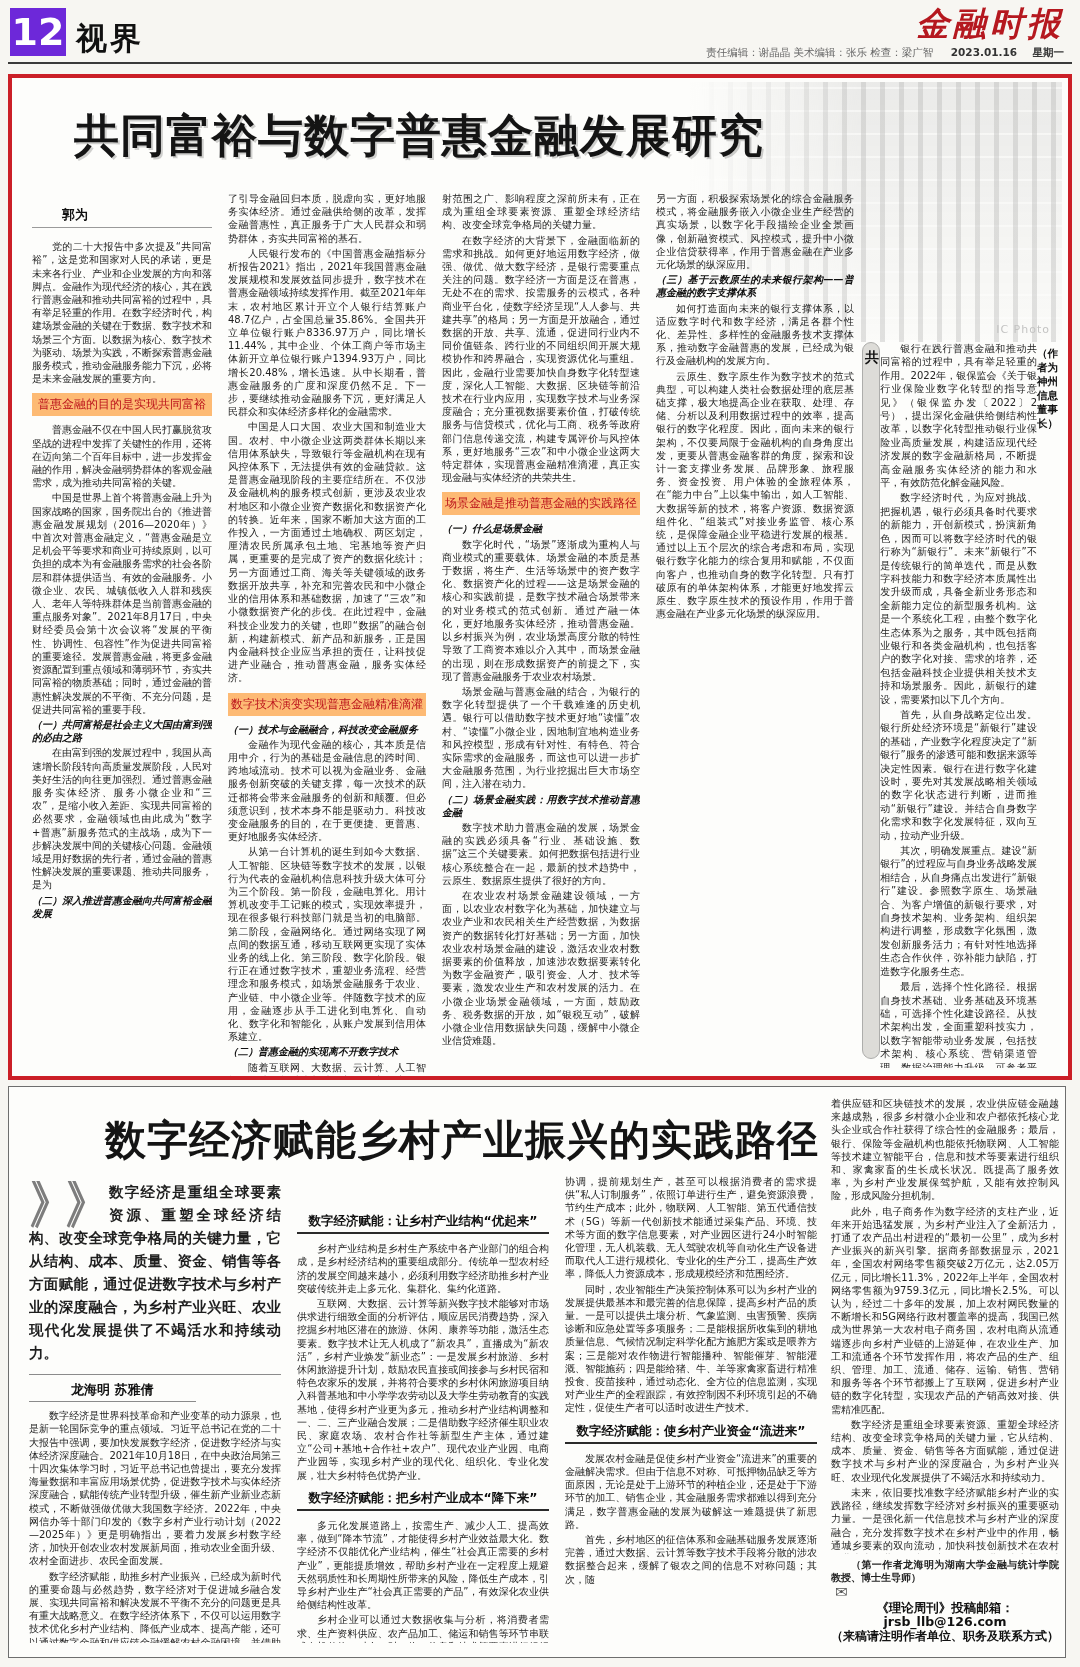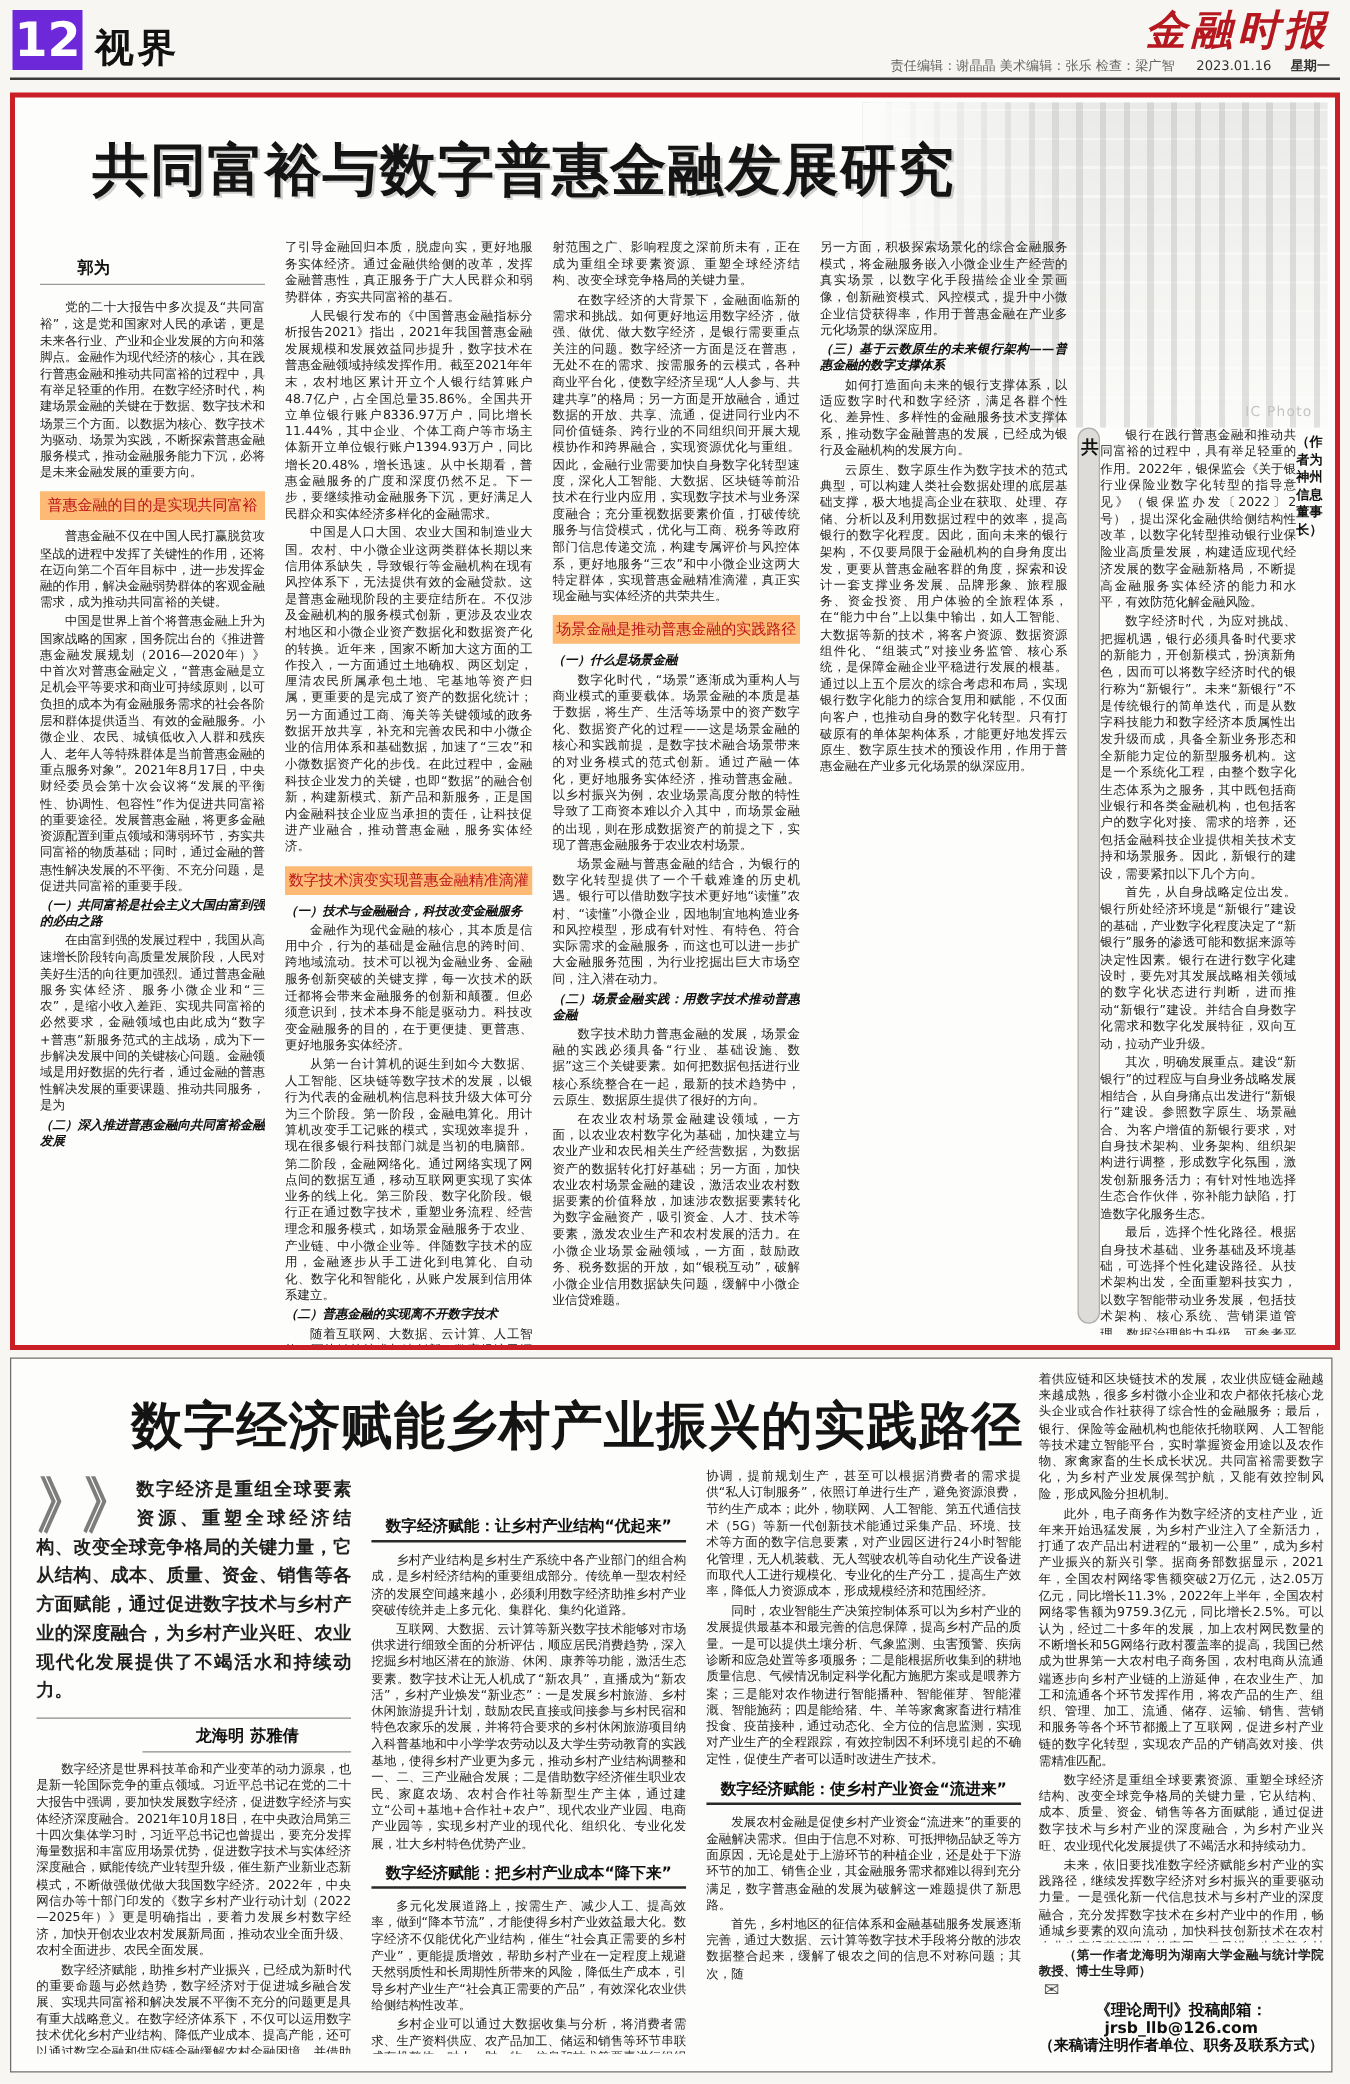--- a/index.html
+++ b/index.html
@@ -10,21 +10,21 @@
     color:#1c1c1c;
   }
   
   .page-num{position:absolute;left:10px;top:8px;width:56px;height:48px;background:#6d28d9;
     color:#fff;font-weight:bold;font-size:38px;text-align:center;line-height:48px;}
   .section-name{position:absolute;left:76px;top:18px;font-size:31px;font-weight:bold;letter-spacing:3px;color:#111;}
   .header-rule{position:absolute;left:8px;top:62px;width:1064px;height:0;border-top:2px solid #3a3a3a;}
   .masthead{position:absolute;right:16px;top:2px;font-family:"DejaVu Serif","Liberation Serif",serif;
     font-weight:bold;font-style:italic;font-size:33px;color:#b5181f;letter-spacing:4px;}
   .editors{position:absolute;right:16px;top:46px;font-size:10.5px;color:#666;}
-  .editors .date{color:#333;font-weight:normal;margin-left:14px;}
+  .editors .date{color:#333;font-weight:bold;margin-left:14px;}
   .editors .weekday{color:#333;font-weight:bold;margin-left:12px;}
 
   
   .red-box{position:absolute;left:8px;top:74px;width:1056px;height:998px;border:4px solid #cb1f27;background:#fdfdfb;}
   .chart-bg{position:absolute;right:6px;top:4px;width:372px;height:260px;opacity:.5;
     background:
       linear-gradient(90deg,#fdfdfb 0%,rgba(253,253,251,.15) 45%),
       repeating-linear-gradient(90deg,rgba(70,70,70,.35) 0 5px,rgba(0,0,0,0) 5px 19px),
       repeating-linear-gradient(0deg,rgba(255,255,255,.55) 0 2px,rgba(0,0,0,0) 2px 23px),
       linear-gradient(180deg,rgba(110,110,110,.30),rgba(200,200,200,.10));}
@@ -53,21 +53,21 @@
 
   
   .bottom-box{position:absolute;left:8px;top:1086px;width:1056px;height:570px;border:1px solid #6e6e6e;background:#fdfdfb;}
   .b-headline{position:absolute;left:96px;top:26px;margin:0;
     font-family:"DejaVu Serif","Liberation Serif",serif;font-weight:900;font-size:41px;letter-spacing:1px;color:#141414;}
   .bcol{position:absolute;overflow:hidden;text-align:justify;font-size:10px;line-height:13.2px;color:#232323;}
   .bcol p{margin:0 0 2px 0;}
   .lede-mark{float:left;font-size:44px;font-weight:bold;color:#7d7d7d;line-height:40px;margin:2px 8px 0 0;
     letter-spacing:-8px;transform:scaleY(1.25);}
   .lede-text{font-size:14.5px;line-height:23px;font-weight:600;color:#1f1f1f;text-align:justify;}
-  .b-authors{border-top:1px solid #8b8b8b;margin-top:9px;padding-top:8px;text-align:right;}
+  .b-authors{border-top:1px solid #8b8b8b;margin-top:9px;padding-top:8px;text-align:left;}
   .b-authors span{display:inline-block;border-bottom:1px solid #8b8b8b;padding:0 42px 5px 42px;
     font-weight:bold;font-size:13px;color:#111;}
   .b-body{margin-top:7px;}
   .bsub{font-weight:bold;font-size:12.5px;text-align:center;color:#111;
     border-bottom:2px solid #2a2a2a;padding-bottom:5px;margin:9px 0 8px 0;white-space:nowrap;overflow:hidden;}
   .bcol4{display:flex;flex-direction:column;}
   .bcol4 .body{flex:1 1 auto;min-height:0;overflow:hidden;}
   .bfooter{padding-top:4px;}
   .foot-attr{font-weight:bold;text-indent:2em;margin:0 0 6px 0;}
   .env{display:block;font-size:15px;color:#555;margin:0 0 2px 4px;}
@@ -184,21 +184,21 @@
     <div class="bcol" style="left:556px;top:88px;width:252px;height:468px;">
       <p class="cont">协调，提前规划生产，甚至可以根据消费者的需求提供“私人订制服务”，依照订单进行生产，避免资源浪费，节约生产成本；此外，物联网、人工智能、第五代通信技术（5G）等新一代创新技术能通过采集产品、环境、技术等方面的数字信息要素，对产业园区进行24小时智能化管理，无人机装载、无人驾驶农机等自动化生产设备进而取代人工进行规模化、专业化的生产分工，提高生产效率，降低人力资源成本，形成规模经济和范围经济。</p>
       <p class="p">同时，农业智能生产决策控制体系可以为乡村产业的发展提供最基本和最完善的信息保障，提高乡村产品的质量。一是可以提供土壤分析、气象监测、虫害预警、疾病诊断和应急处置等多项服务；二是能根据所收集到的耕地质量信息、气候情况制定科学化配方施肥方案或是喂养方案；三是能对农作物进行智能播种、智能催芽、智能灌溉、智能施药；四是能给猪、牛、羊等家禽家畜进行精准投食、疫苗接种，通过动态化、全方位的信息监测，实现对产业生产的全程跟踪，有效控制因不利环境引起的不确定性，促使生产者可以适时改进生产技术。</p>
       <div class="bsub">数字经济赋能：使乡村产业资金“流进来”</div>
       <p class="p">发展农村金融是促使乡村产业资金“流进来”的重要的金融解决需求。但由于信息不对称、可抵押物品缺乏等方面原因，无论是处于上游环节的种植企业，还是处于下游环节的加工、销售企业，其金融服务需求都难以得到充分满足，数字普惠金融的发展为破解这一难题提供了新思路。</p>
       <p class="p">首先，乡村地区的征信体系和金融基础服务发展逐渐完善，通过大数据、云计算等数字技术手段将分散的涉农数据整合起来，缓解了银农之间的信息不对称问题；其次，随</p>
     </div>
 
     <div class="bcol bcol4" style="left:822px;top:10px;width:228px;height:548px;">
       <div class="body">
-        <p class="cont">着供应链和区块链技术的发展，农业供应链金融越来越成熟，很多乡村微小企业和农户都依托核心龙头企业或合作社获得了综合性的金融服务；最后，银行、保险等金融机构也能依托物联网、人工智能等技术建立智能平台，实时掌握资金用途以及农作物、家禽家畜的生长成长状况。共同富裕需要数字化，为乡村产业发展保驾护航，又能有效控制风险，形成风险分担机制。</p>
+        <p class="cont">着供应链和区块链技术的发展，农业供应链金融越来越成熟，很多乡村微小企业和农户都依托核心龙头企业或合作社获得了综合性的金融服务；最后，银行、保险等金融机构也能依托物联网、人工智能等技术建立智能平台，信息和技术等要素进行组织和、家禽家畜的生长成长状况。既提高了服务效率，为乡村产业发展保驾护航，又能有效控制风险，形成风险分担机制。</p>
         <p class="p">此外，电子商务作为数字经济的支柱产业，近年来开始迅猛发展，为乡村产业注入了全新活力，打通了农产品出村进程的“最初一公里”，成为乡村产业振兴的新兴引擎。据商务部数据显示，2021年，全国农村网络零售额突破2万亿元，达2.05万亿元，同比增长11.3%，2022年上半年，全国农村网络零售额为9759.3亿元，同比增长2.5%。可以认为，经过二十多年的发展，加上农村网民数量的不断增长和5G网络行政村覆盖率的提高，我国已然成为世界第一大农村电子商务国，农村电商从流通端逐步向乡村产业链的上游延伸，在农业生产、加工和流通各个环节发挥作用，将农产品的生产、组织、管理、加工、流通、储存、运输、销售、营销和服务等各个环节都搬上了互联网，促进乡村产业链的数字化转型，实现农产品的产销高效对接、供需精准匹配。</p>
         <p class="p">数字经济是重组全球要素资源、重塑全球经济结构、改变全球竞争格局的关键力量，它从结构、成本、质量、资金、销售等各方面赋能，通过促进数字技术与乡村产业的深度融合，为乡村产业兴旺、农业现代化发展提供了不竭活水和持续动力。</p>
         <p class="p">未来，依旧要找准数字经济赋能乡村产业的实践路径，继续发挥数字经济对乡村振兴的重要驱动力量。一是强化新一代信息技术与乡村产业的深度融合，充分发挥数字技术在乡村产业中的作用，畅通城乡要素的双向流动，加快科技创新技术在农村农业生产经营管理中的应用；二是进一步完善乡村数字基础设施的建设，推进产业链中生产加工、物流运输、销售存储等各个环节基础设施的数字化和智能化升级，加快数字信息的流动融通，缩小城乡之间的数字鸿沟；三是健全乡村产业间的信息共享机制，增强乡村产业数据的要素协同，加快数据要素在乡村产业各个领域的流通，激发数据要素的协同性，构建安全可靠且高效快捷的乡村产业大数据服务平台，打破“数据孤岛”，健全共享机制。</p>
       </div>
       <div class="bfooter">
         <p class="foot-attr">（第一作者龙海明为湖南大学金融与统计学院教授、博士生导师）</p>
         <span class="env">✉</span>
         <p class="mailbox">《理论周刊》投稿邮箱：jrsb_llb@126.com</p>
         <p class="mail-note">（来稿请注明作者单位、职务及联系方式）</p>
       </div>

